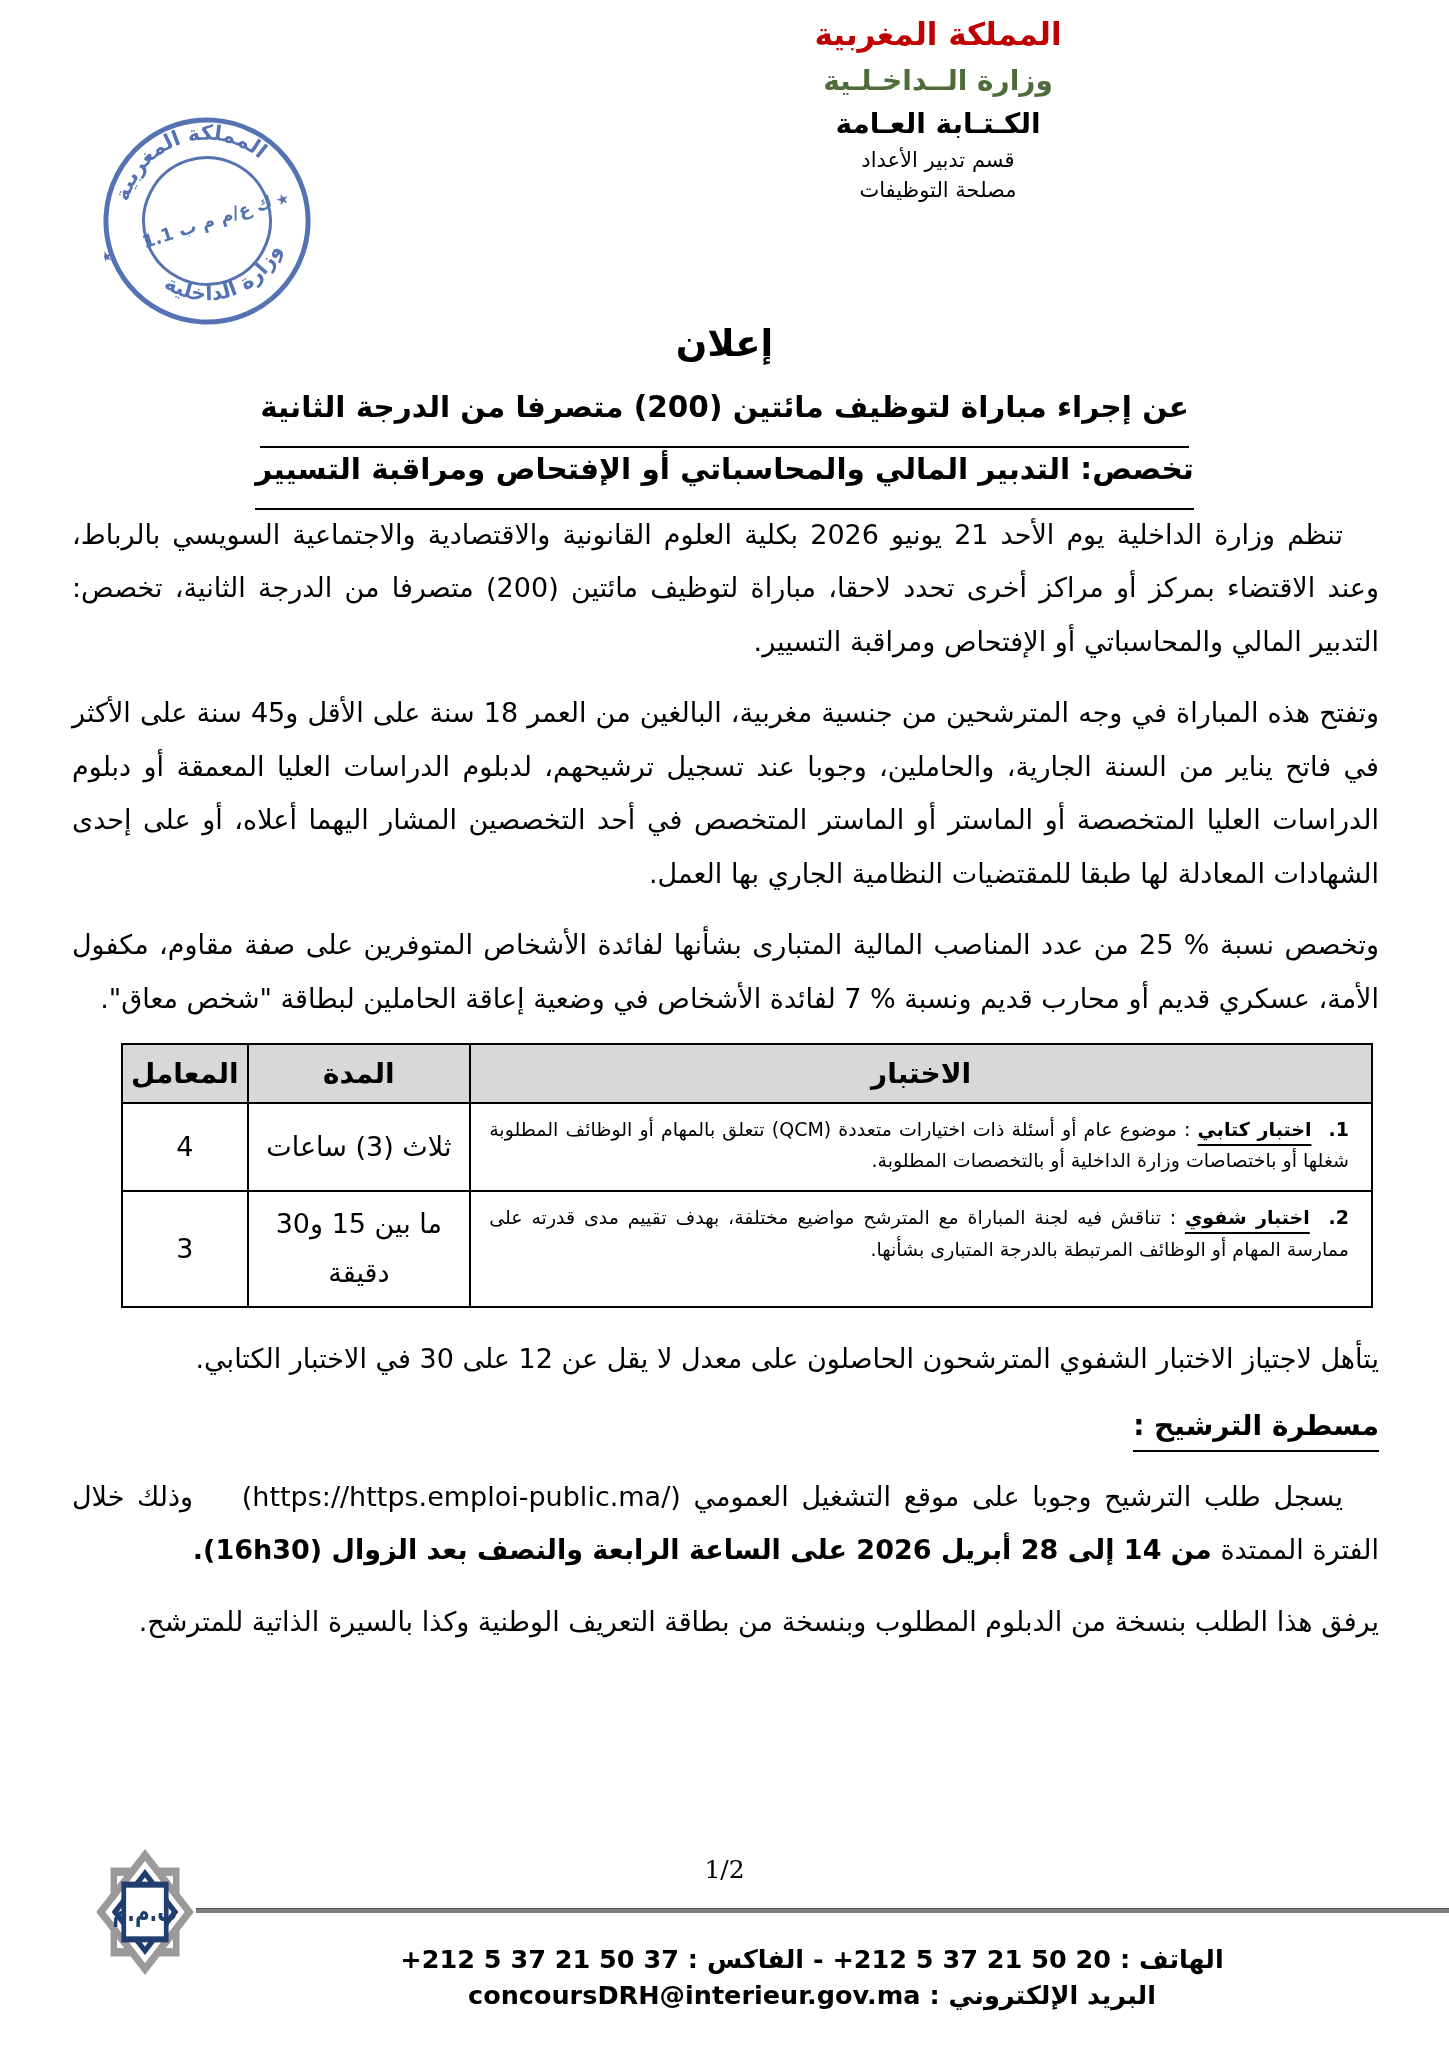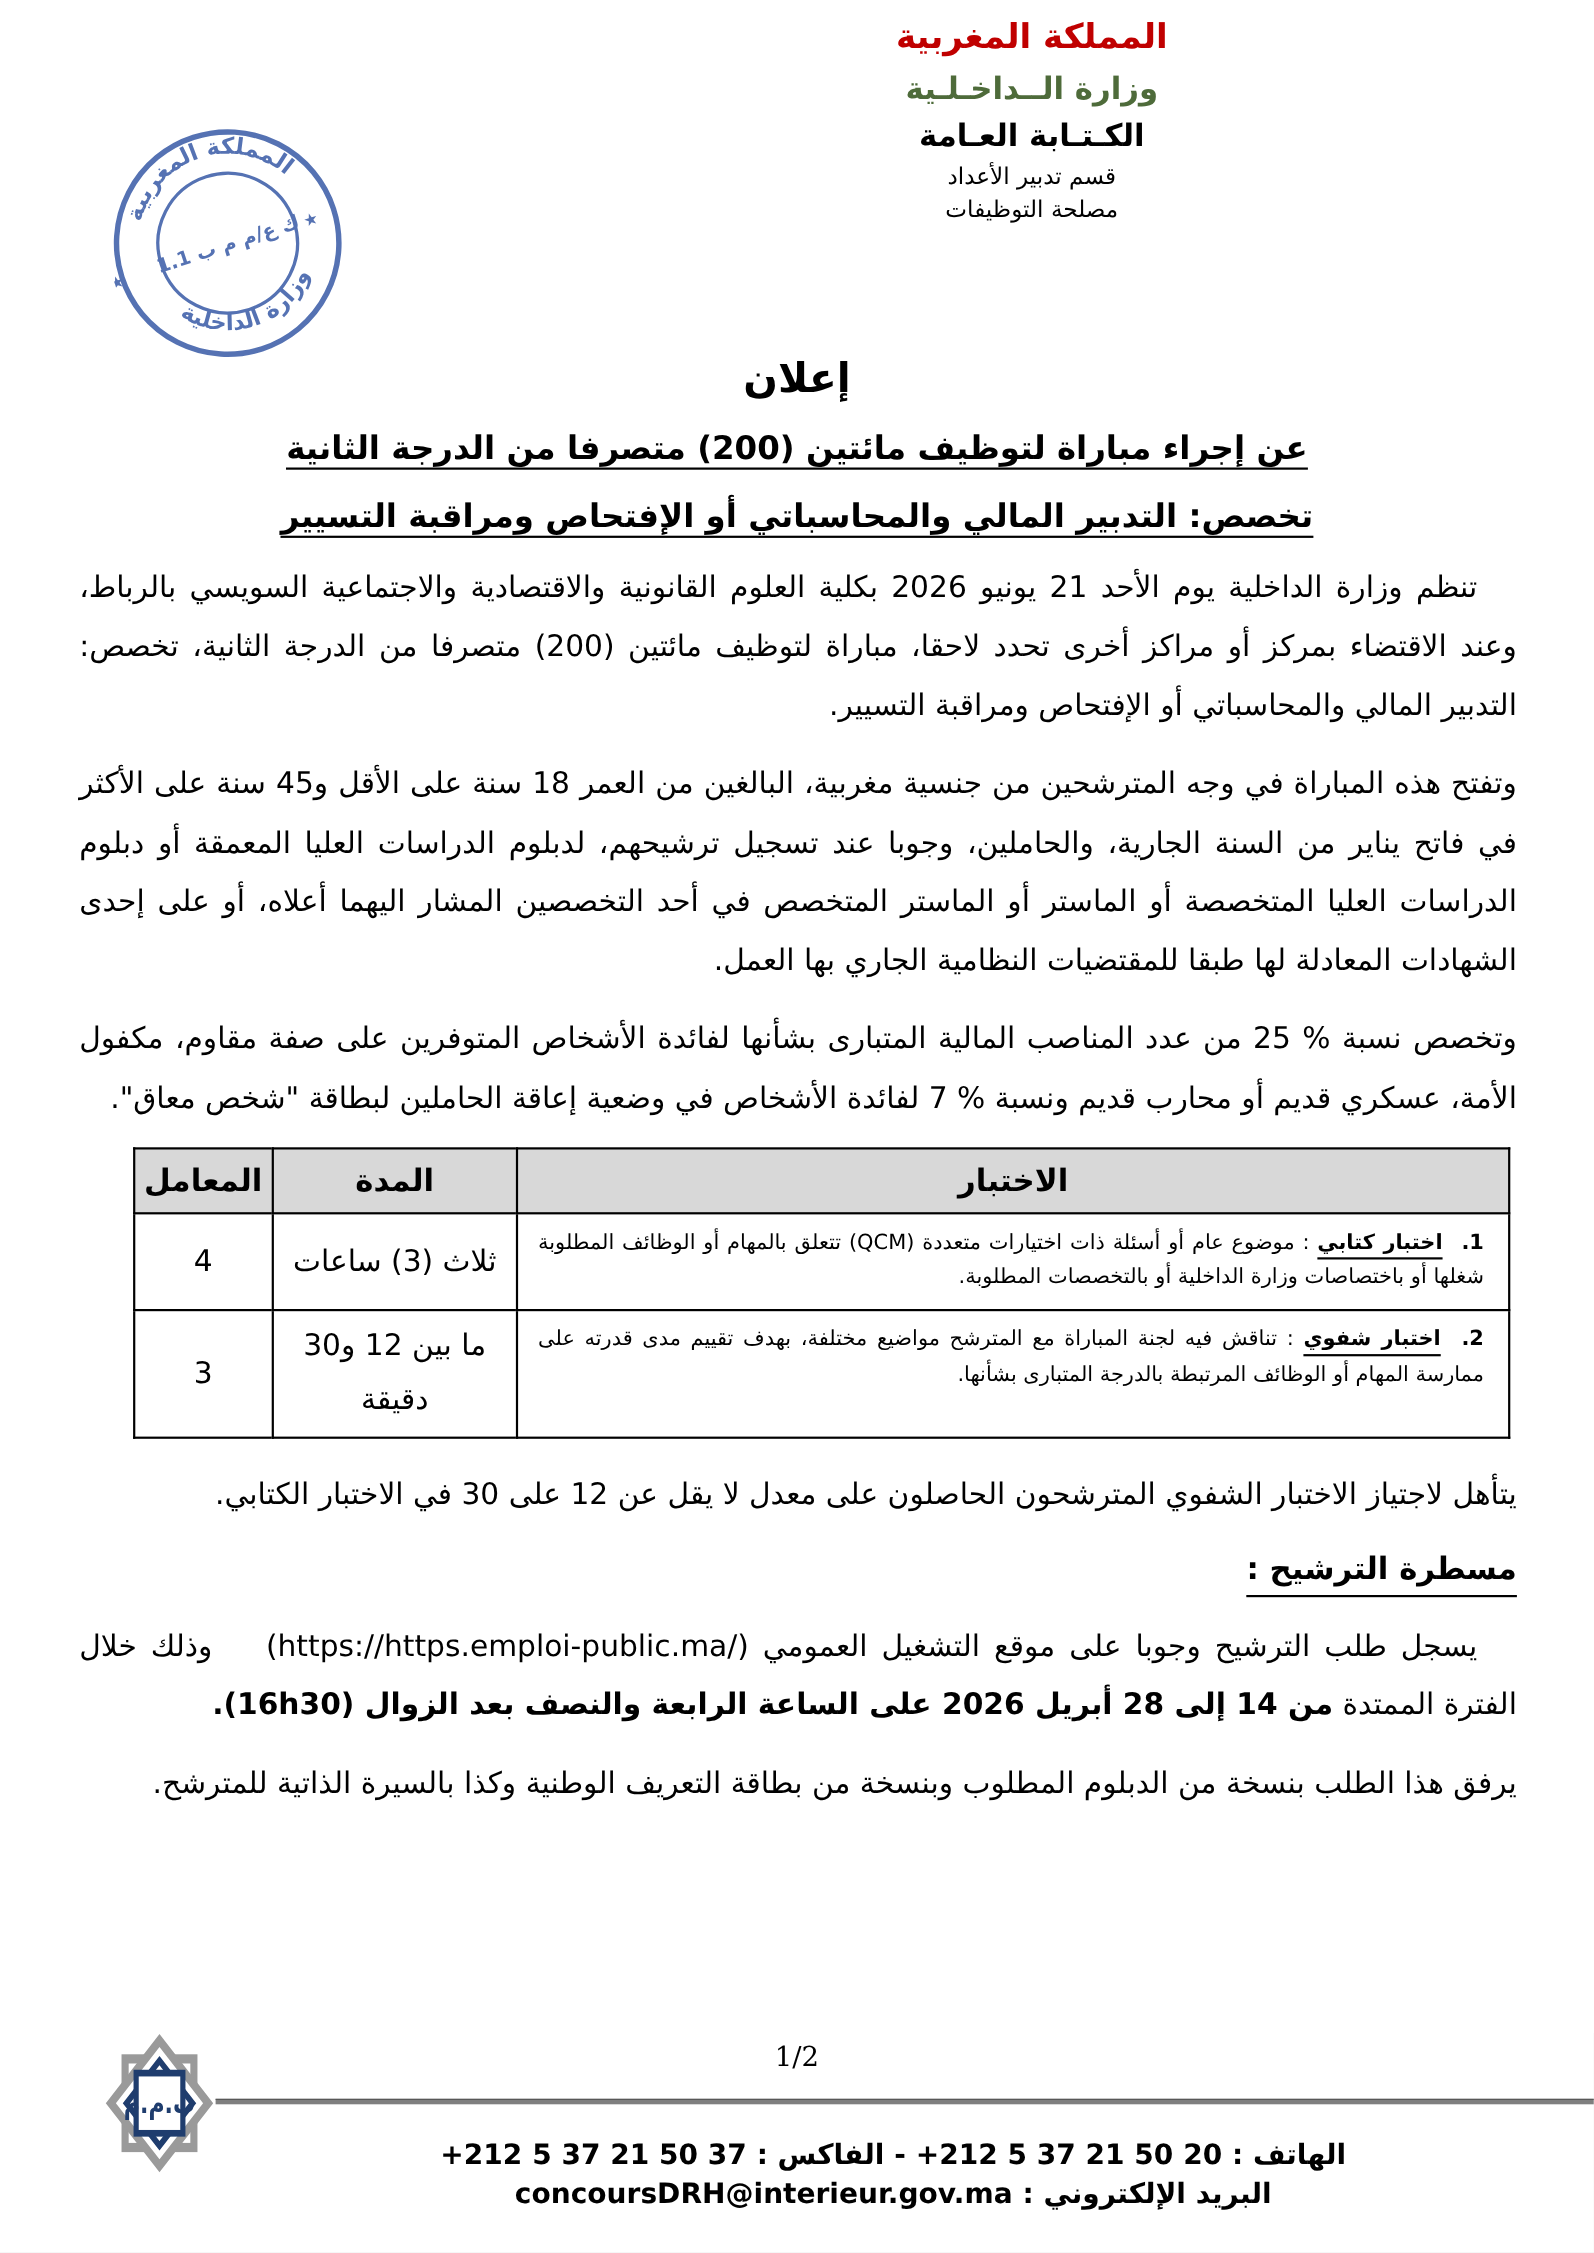--- a/index.html
+++ b/index.html
@@ -17,21 +17,21 @@
   .h-division{font-size:21px;margin-bottom:6px;}
   .h-service{font-size:21px;}
   
   .stamp{position:absolute;top:112px;left:98px;width:218px;height:218px;
          transform:rotate(-18deg);opacity:.88;}
   
   .main-title{position:absolute;top:322px;left:0;width:100%;text-align:center;
               font-size:37px;font-weight:bold;}
   .title-line{position:absolute;left:0;width:100%;text-align:center;
               font-size:29.5px;font-weight:bold;}
-  .title-line .u{display:inline-block;border-bottom:2px solid #000;padding-bottom:1px;}
+  .title-line .u{display:inline-block;border-bottom:2px solid #000;padding-bottom:22px;}
   .t1{top:390px;} .t2{top:452px;}
   
   .content{position:absolute;top:508px;right:70px;left:72px;}
   .content p{font-size:27px;line-height:1.98;text-align:justify;margin:0 0 18px 0;}
   p.indent{text-indent:36px;}
   p.flush{text-align:right;text-indent:0;}
   .bold{font-weight:bold;}
   .ltr{direction:ltr;unicode-bidi:isolate;display:inline-block;}
   
   table.exams{border-collapse:collapse;width:1252px;margin:8px 6px 24px 0;}
@@ -123,21 +123,21 @@
             <span class="exam-label">اختبار كتابي</span><span> : موضوع عام أو أسئلة ذات اختيارات متعددة (QCM) تتعلق بالمهام أو الوظائف المطلوبة شغلها أو باختصاصات وزارة الداخلية أو بالتخصصات المطلوبة.</span>
           </td>
           <td class="center-cell">ثلاث (3) ساعات</td>
           <td class="center-cell">4</td>
         </tr>
         <tr>
           <td class="exam-cell">
             <span class="exam-num">2.</span>
             <span class="exam-label">اختبار شفوي</span><span> : تناقش فيه لجنة المباراة مع المترشح مواضيع مختلفة، بهدف تقييم مدى قدرته على ممارسة المهام أو الوظائف المرتبطة بالدرجة المتبارى بشأنها.</span>
           </td>
-          <td class="center-cell">ما بين 12 و30 دقيقة</td>
+          <td class="center-cell">ما بين 15 و30 دقيقة</td>
           <td class="center-cell">3</td>
         </tr>
       </tbody>
     </table>
 
     <p class="flush">يتأهل لاجتياز الاختبار الشفوي المترشحون الحاصلون على معدل لا يقل عن 12 على 30 في الاختبار الكتابي.</p>
 
     <div class="proc-heading">
       <span class="u">مسطرة الترشيح :</span>
     </div>

